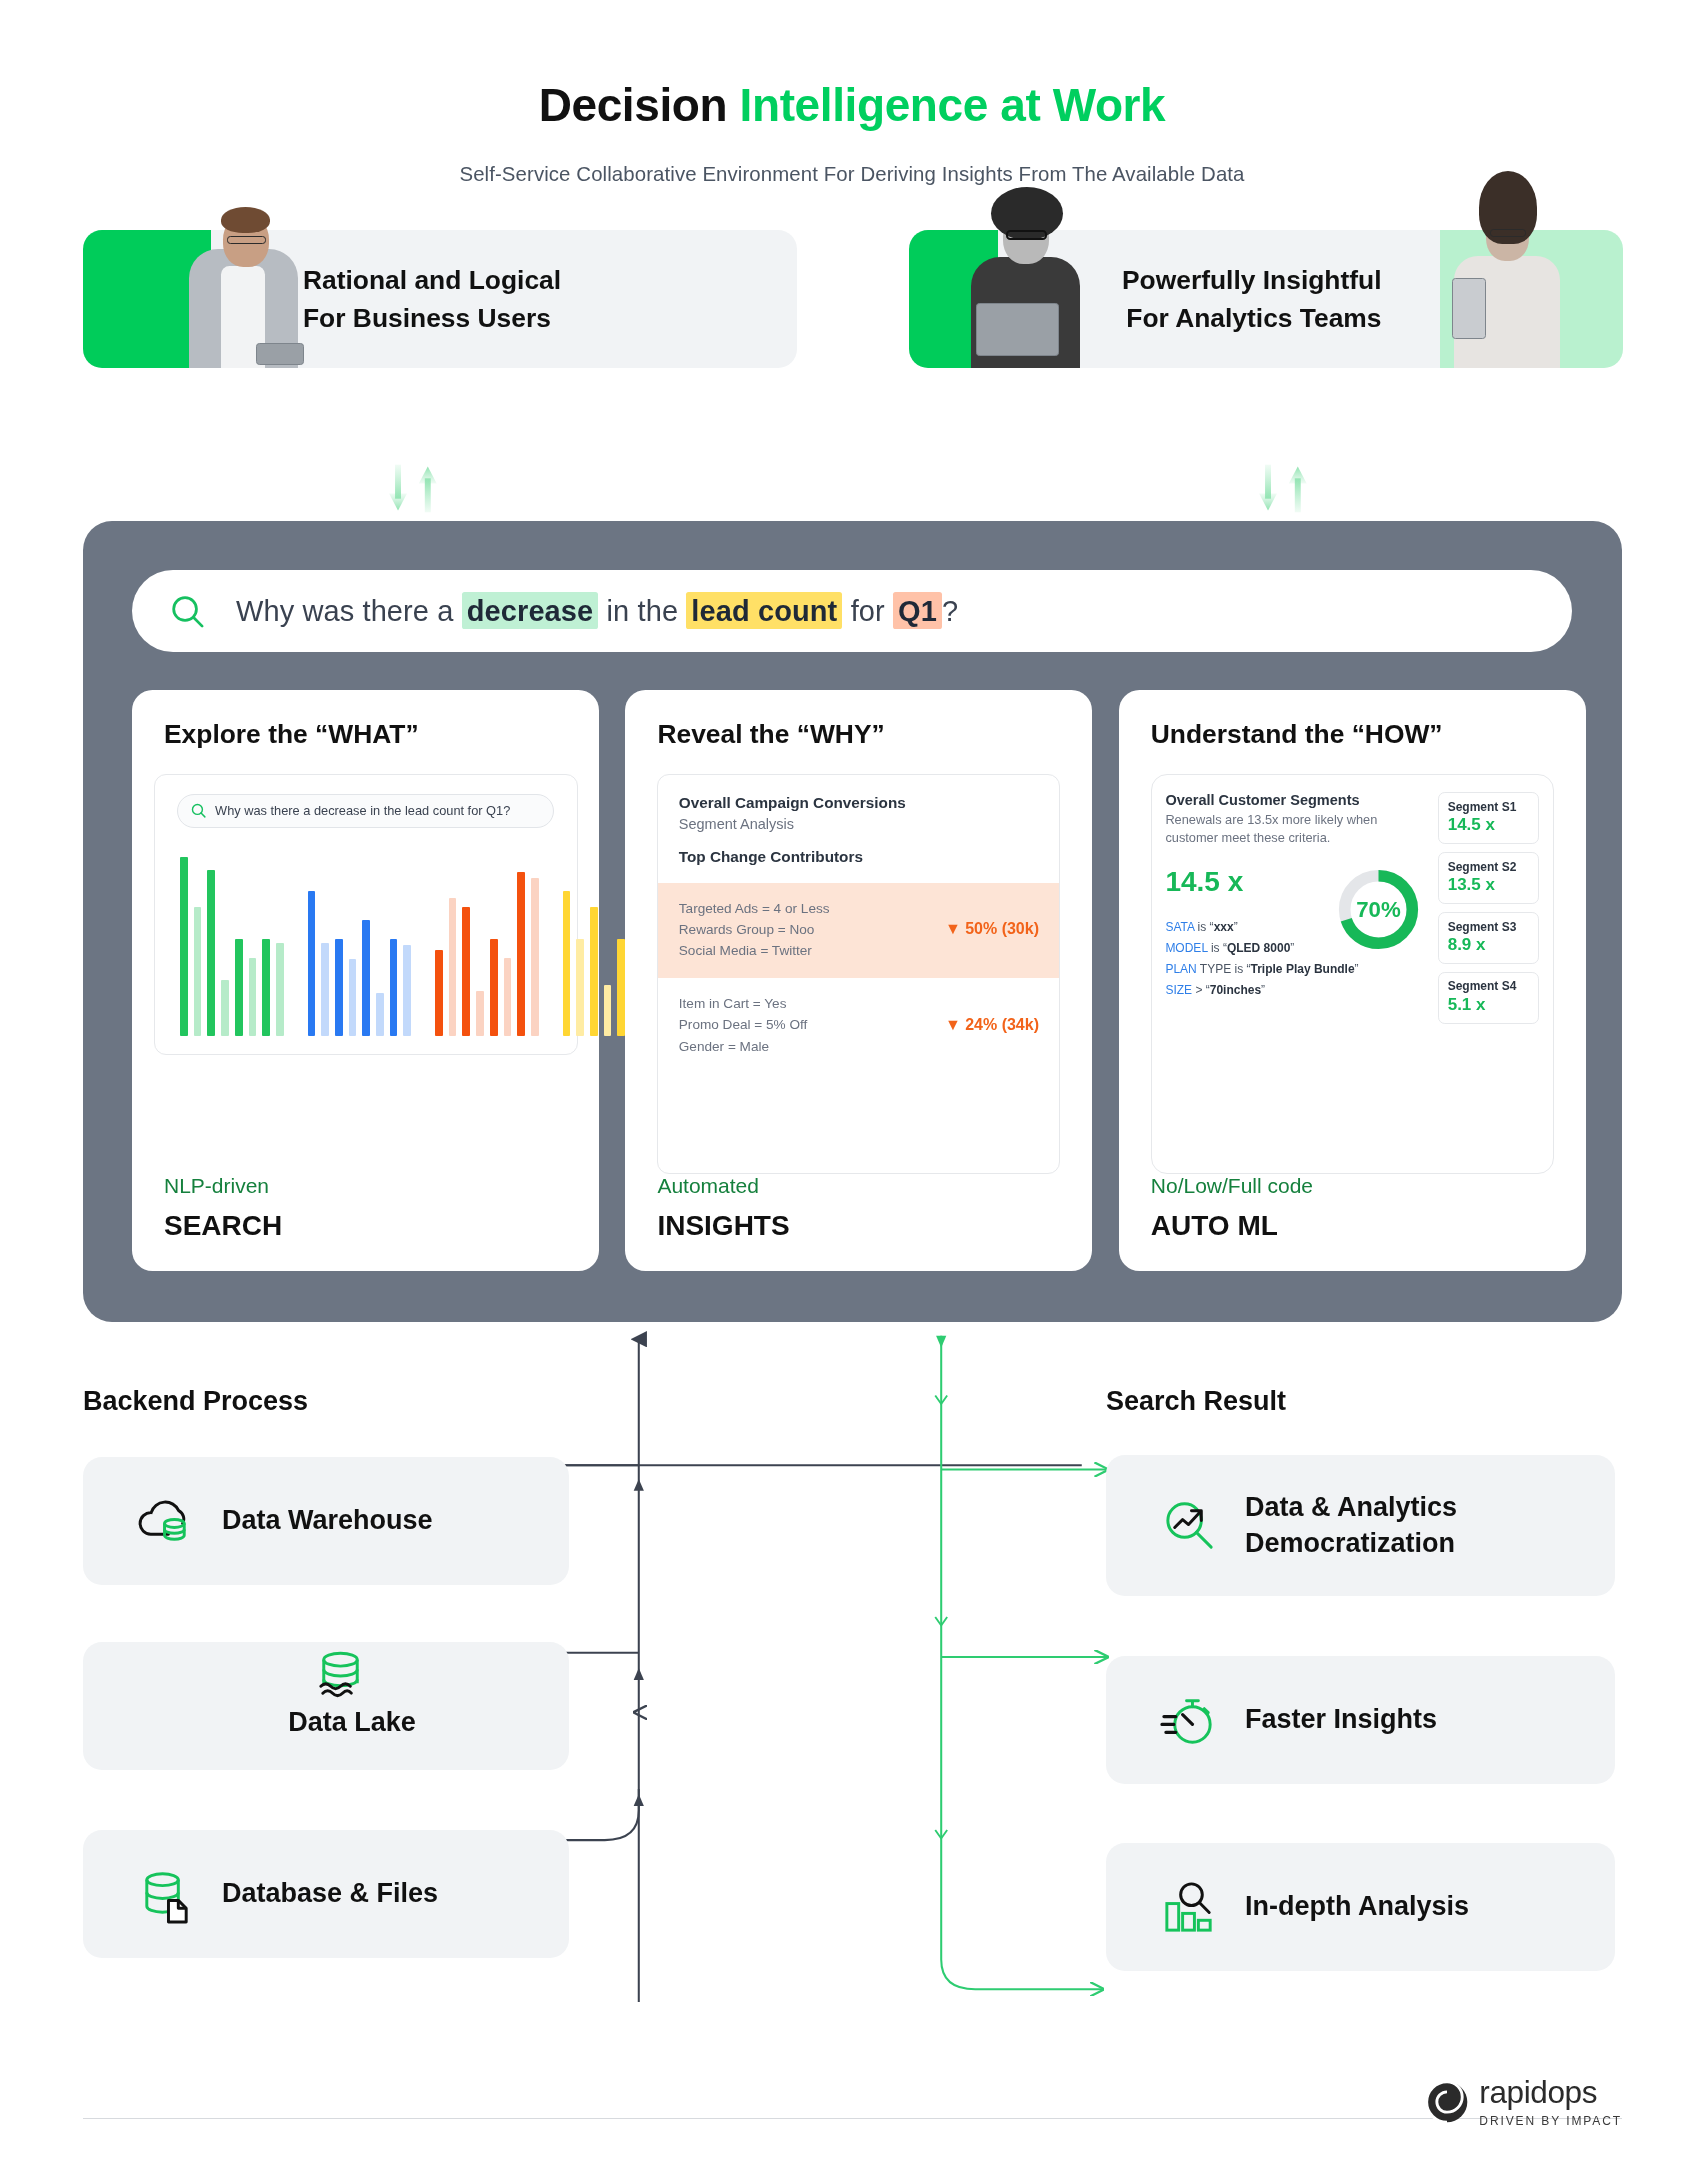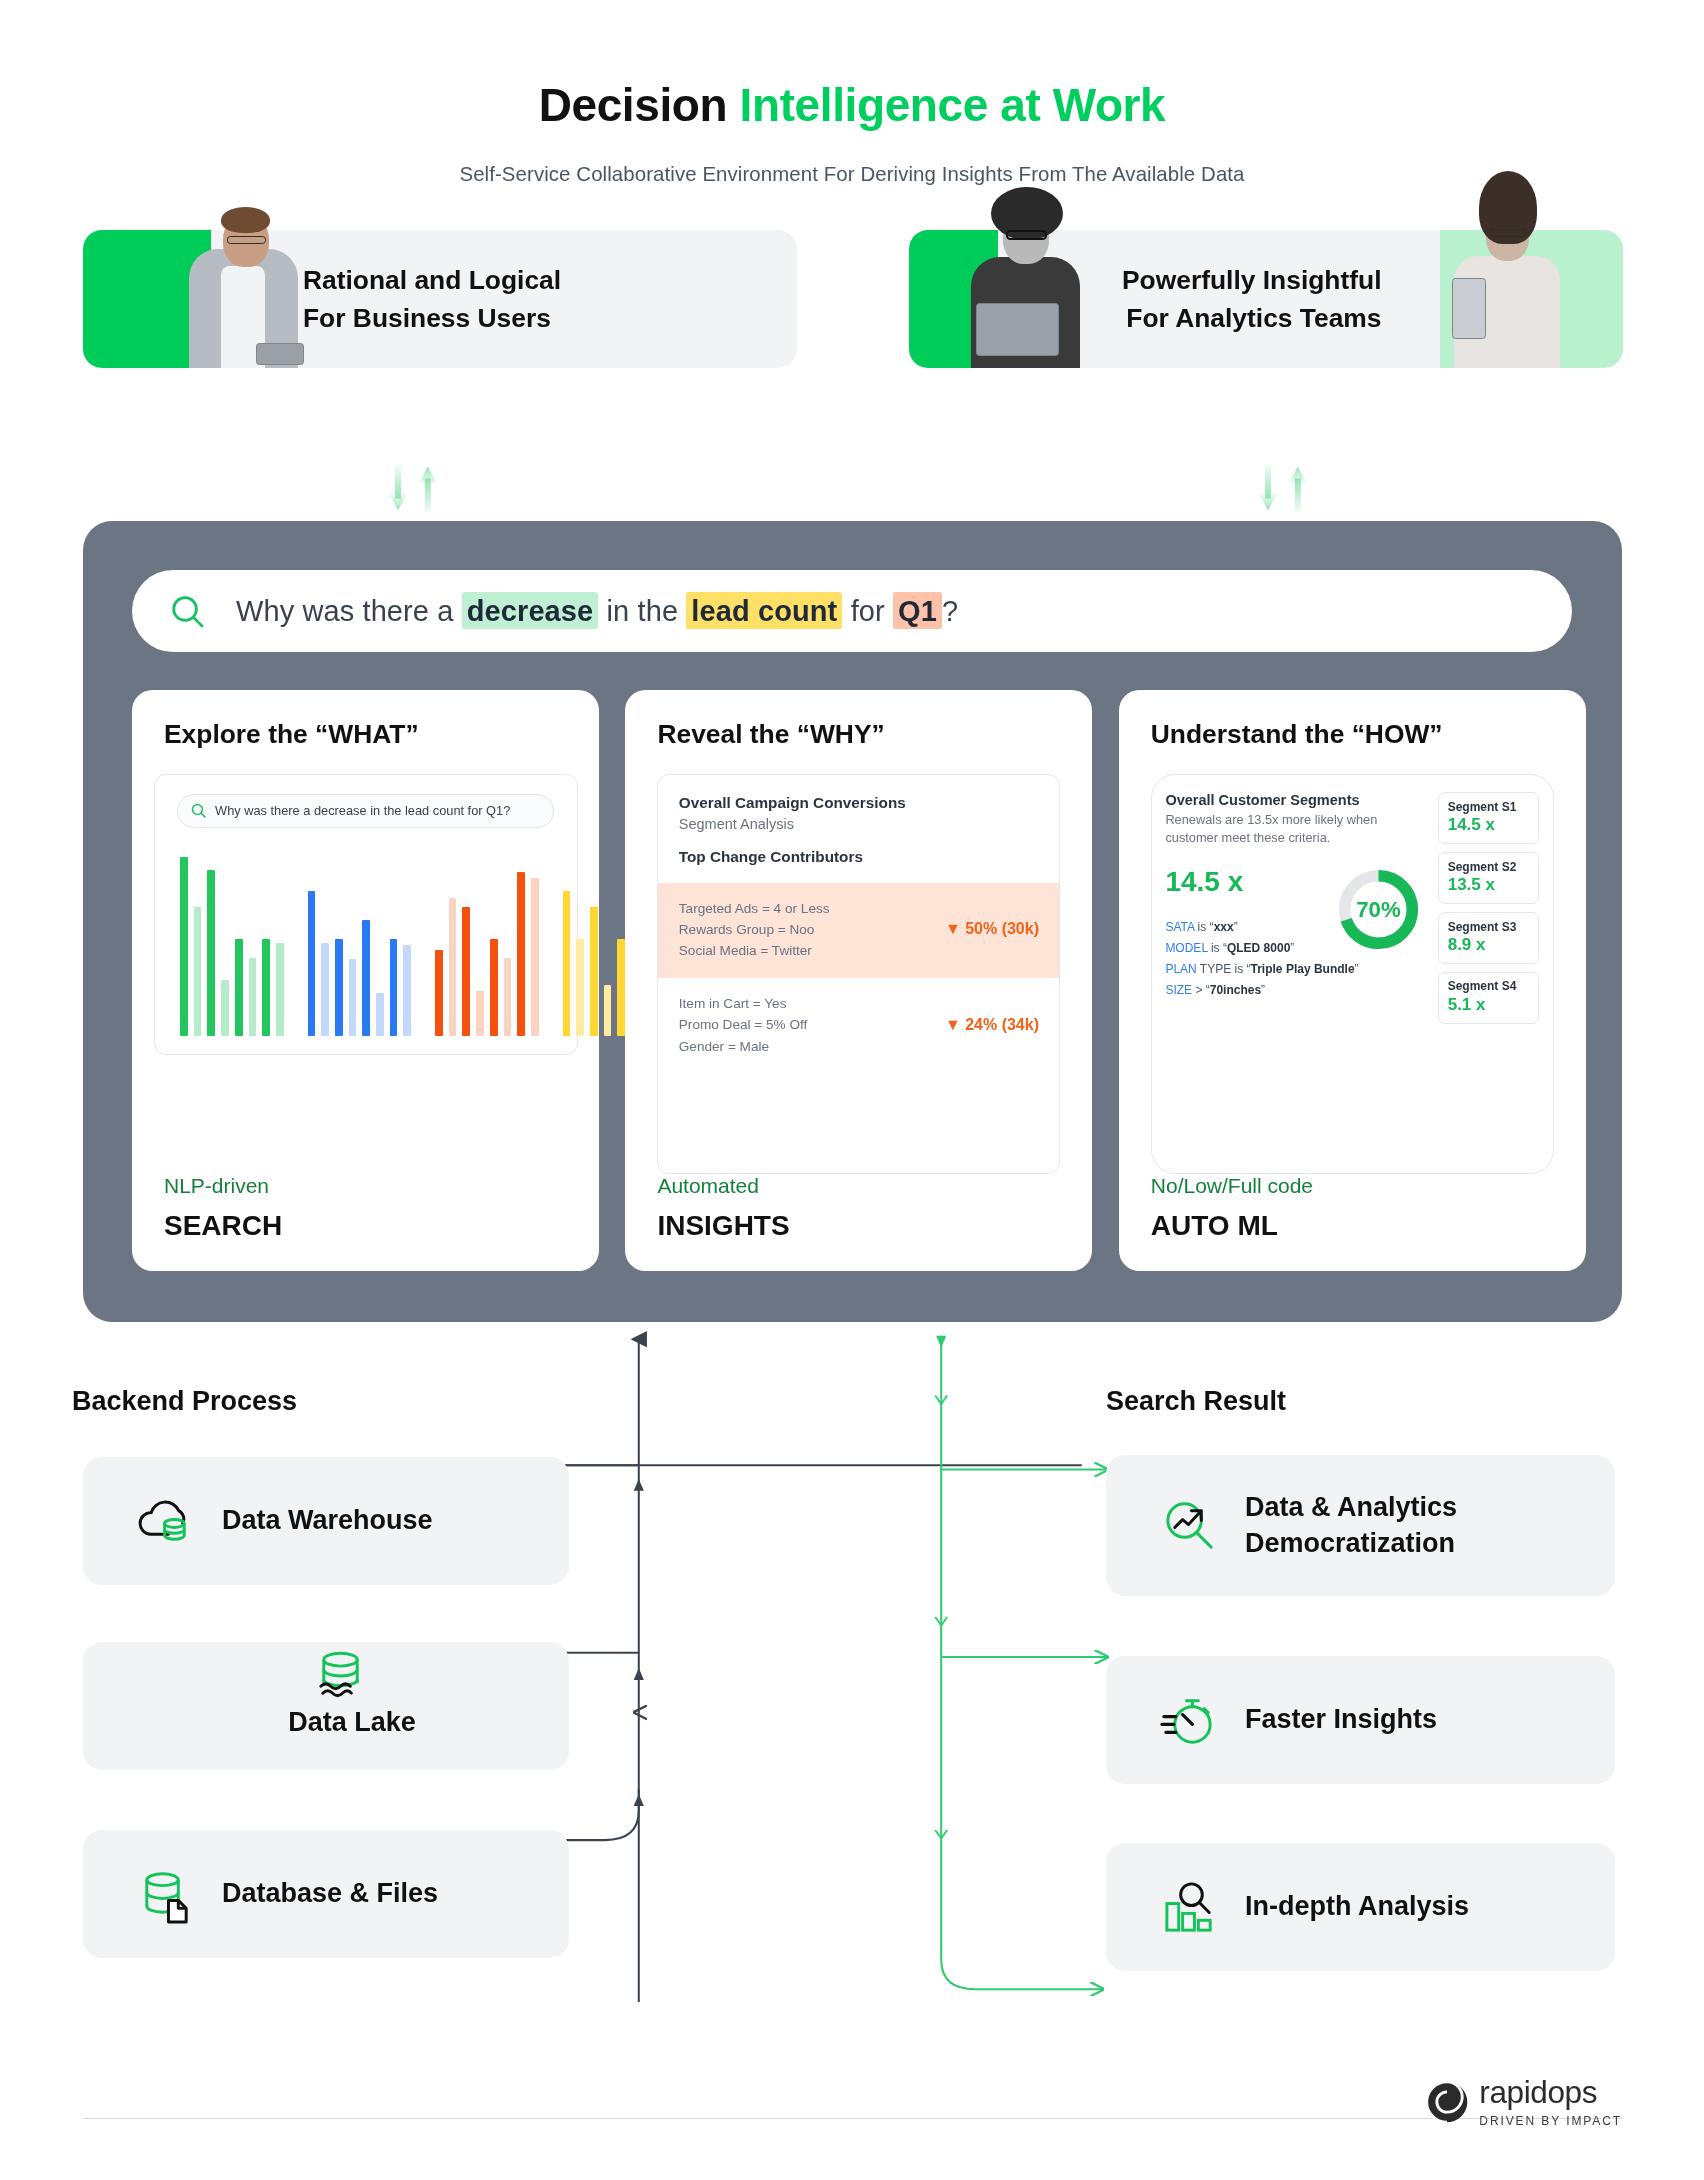--- a/index.html
+++ b/index.html
@@ -114,41 +114,41 @@
   .why-row {
     display:flex; align-items:center; justify-content:space-between;
     padding: 15.3px 20.4px 17px;
   }
   .why-row.peach { background: #fde4d6; }
   .why-lines { font-size: 13.6px; color:#6b7280; line-height: 1.55; }
   .why-delta { font-size: 16px; font-weight: bold; color:#f2631a; white-space: nowrap; }
 
   
   .how-panel {
-    width: 424px; border:0.9px solid #e6e8eb; border-radius: 24px; background:#fff;
+    width: 424px; border:0.9px solid #e6e8eb; border-radius: 16px; background:#fff;
     padding: 17px 13.6px 15.3px; display:flex; gap: 8.5px;
   }
   .how-left { flex: 1; position: relative; }
   .how-h1 { font-size: 14.5px; font-weight:bold; color:#2b3440; }
   .how-h2 { font-size: 12.8px; color:#6b7280; line-height:1.4; margin-top: 3.4px; }
   .how-big { font-size: 28px; font-weight: bold; color:#17b858; margin-top: 19px; }
   .how-crit { font-size: 12px; color:#4b5563; line-height: 1.75; margin-top: 19px; }
   .how-crit .k { color:#2f7fe8; }
   .how-crit b { color:#2b3440; }
   .donut { position:absolute; right: 6.8px; top: 73px; width: 89px; height: 89px; }
   .how-right { width: 101px; display:flex; flex-direction:column; gap: 7.7px; }
   .seg {
     border:0.9px solid #e6e8eb; border-radius: 6.8px; padding: 6.8px 8.5px 7.7px;
   }
   .seg-name { font-size: 12px; font-weight:bold; color:#2b3440; }
   .seg-val  { font-size: 17px; font-weight:bold; color:#17b858; margin-top: 1.7px; }
 
   
   .sec-title { position:absolute; font-size: 27px; font-weight:bold; color:#111; }
-  .st-left  { left: 72px; top: 1386px; }
+  .st-left  { left: 83px; top: 1386px; }
   .st-right { left: 1106px; top: 1386px; }
 
   .tile {
     position:absolute; background:#f1f3f5; border-radius: 19px;
     display:flex; align-items:center; padding-left: 52px;
   }
   .tile-left  { left: 83px; width: 486px; height: 128px; }
   .tile-right { left: 1106px; width: 509px; }
   .tile-icon { width: 63px; height: 63px; flex:none; margin-right: 24px; }
   .tile-label { font-size: 27px; font-weight:bold; color:#111; line-height:1.3; white-space: pre-line; }

